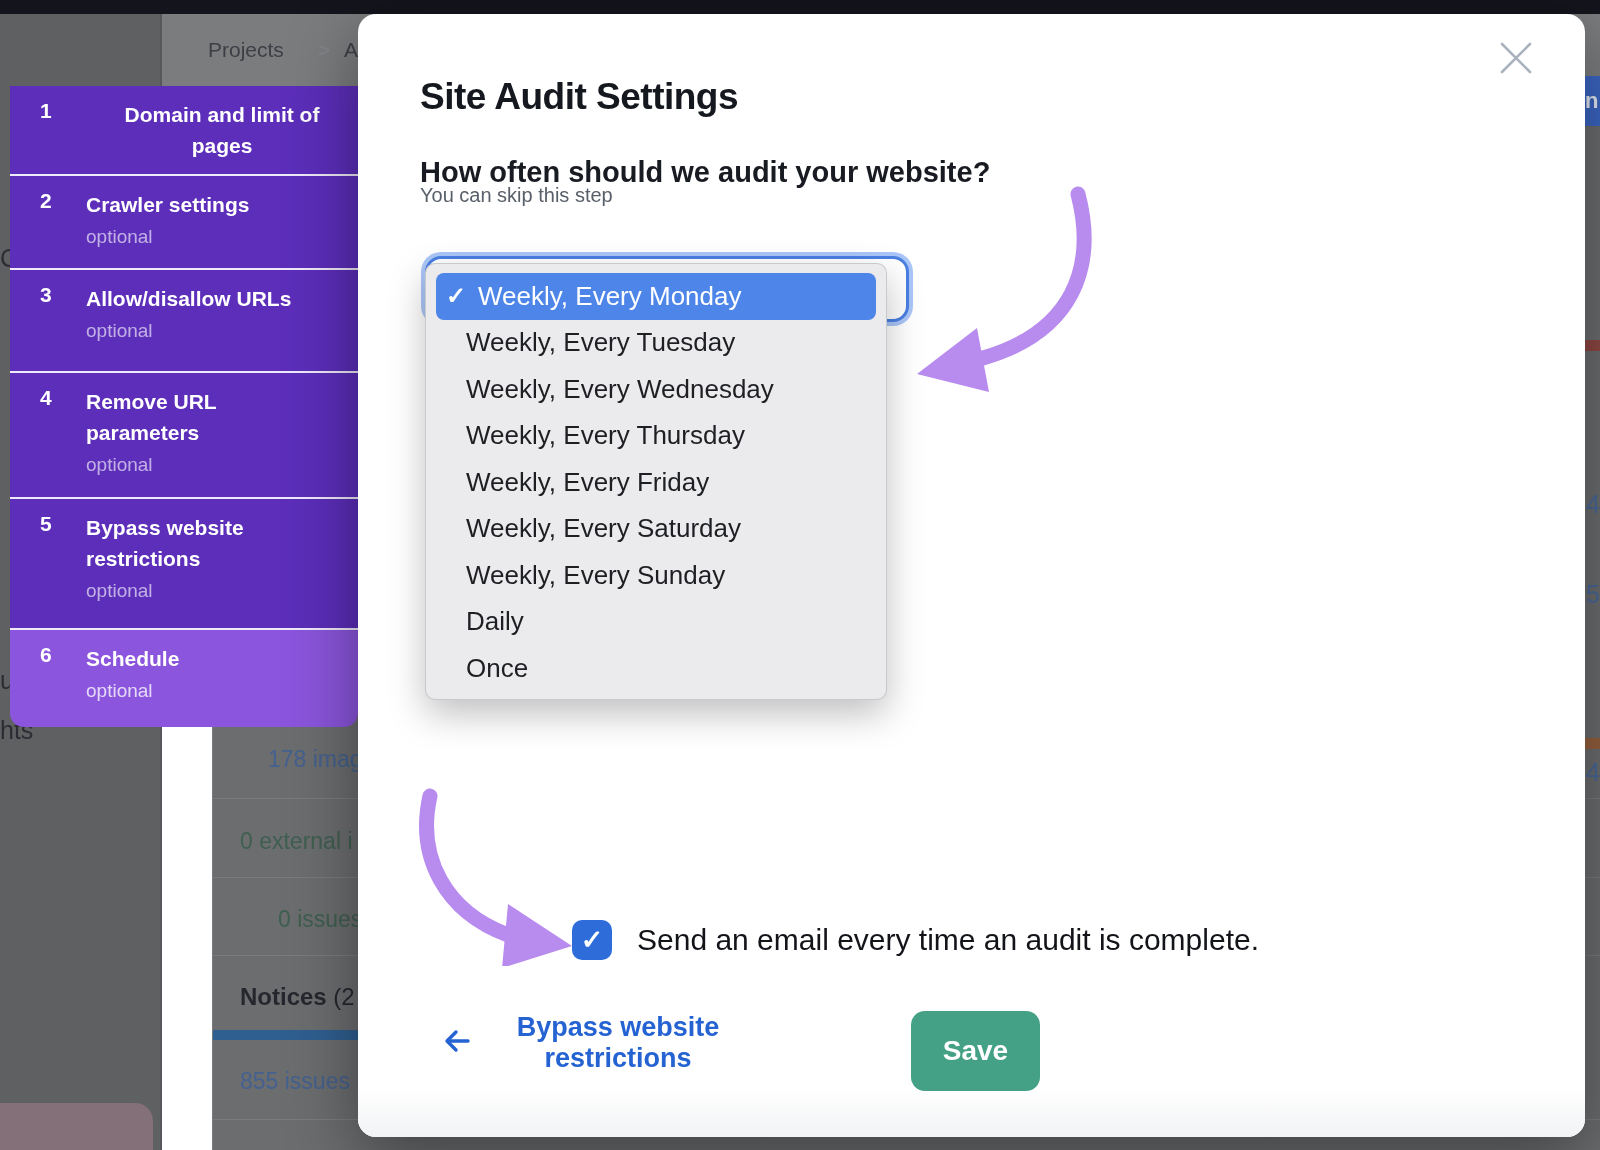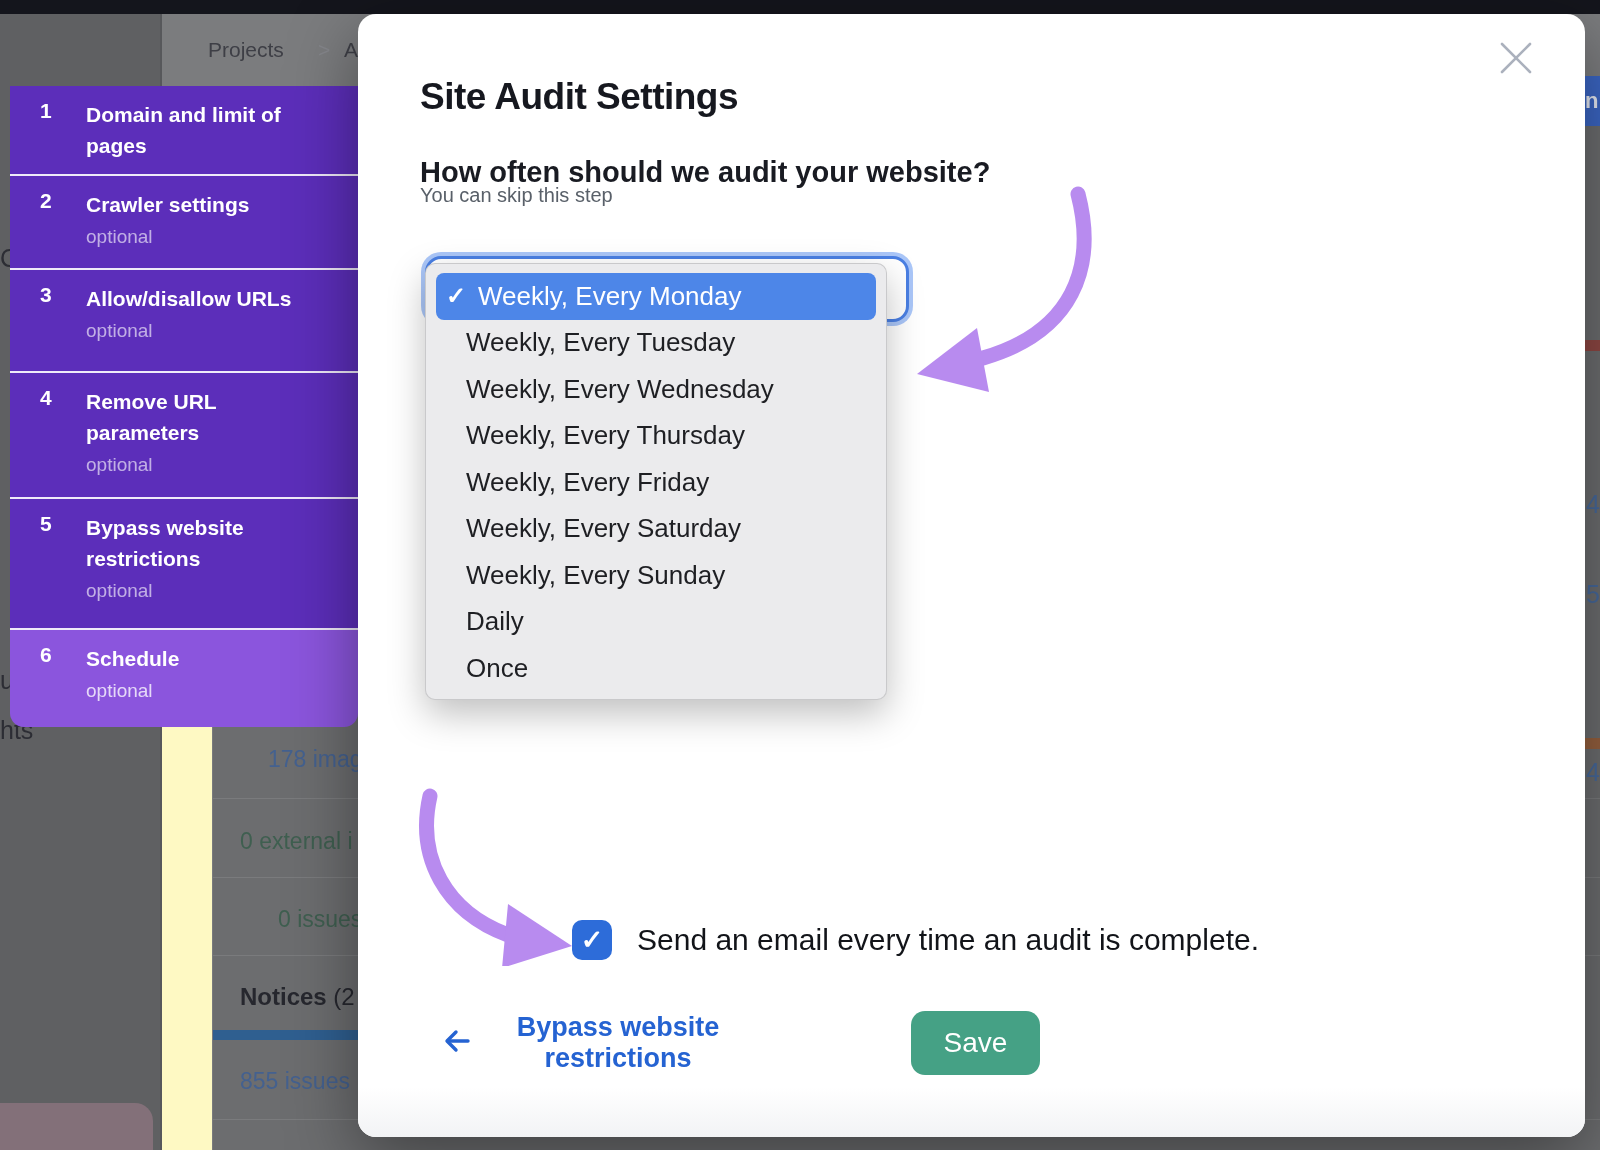--- a/index.html
+++ b/index.html
@@ -1,17 +1,17 @@
 <!DOCTYPE html>
 <html><head>
 <meta charset="utf-8">
 <style>
   html,body{margin:0;padding:0;background:#4a4b4d;}
   *{box-sizing:border-box;font-family:"Liberation Sans", sans-serif;}
-  #root{position:relative;width:1600px;height:1150px;overflow:hidden;background:#fef9c3;}
+  #root{position:relative;width:1600px;height:1150px;overflow:hidden;background:#ffffff;}
 
   
   .topbar{position:absolute;left:0;top:0;width:1600px;height:14px;background:#14151c;}
   .headerband{position:absolute;left:0;top:14px;width:1600px;height:74px;background:#7b7c7e;}
   .leftcol{position:absolute;left:0;top:14px;width:160px;height:1136px;background:#5f6062;}
   .vdivider{position:absolute;left:160px;top:14px;width:2px;height:1136px;background:#57585b;}
   .card{position:absolute;left:212px;top:88px;width:1388px;height:1062px;background:#6c6d6f;border-left:1px solid #7a7b7d;}
   .crumb{position:absolute;top:38px;font-size:21px;color:#3e3f46;}
   .crumb.sep{color:#85868b;}
   .bgrow{position:absolute;left:240px;font-size:23px;color:#44618f;white-space:nowrap;}
@@ -24,21 +24,21 @@
   .fragbtn{position:absolute;left:1585px;top:76px;width:15px;height:50px;background:#3b66c4;color:#e8ecf5;
            font-size:22px;font-weight:bold;display:flex;align-items:center;overflow:hidden;}
   .fragbar{position:absolute;left:1585px;width:15px;height:11px;}
   .fragnum{position:absolute;left:1586px;font-size:25px;color:#47699b;}
 
   
   .steps{position:absolute;left:10px;top:86px;width:348px;}
   .step{background:#5c2eba;color:#fff;display:grid;grid-template-columns:76px 1fr;
         padding-top:13px;border-bottom:2px solid #efeaf9;}
   .step .num{font-size:21px;font-weight:bold;text-align:left;padding-left:30px;}
-  .step .title{font-size:21px;font-weight:bold;line-height:31px;white-space:pre-line;}
+  .step .title{font-size:21px;font-weight:bold;line-height:31px;white-space:pre-line;text-align:center;}
   .step .optional{font-size:19px;color:rgba(255,255,255,0.62);margin-top:5px;line-height:24px;}
   .step.s1{height:90px;}
   .step.s2{height:94px;}
   .step.s3{height:103px;}
   .step.s4{height:126px;}
   .step.s5{height:131px;}
   .step.s6{height:97px;background:#8b55dd;border-bottom:none;border-radius:0 0 14px 14px;}
   .step.s6 .optional{color:rgba(255,255,255,0.78);}
 
   
@@ -61,22 +61,22 @@
   .menu-item.selected .check{width:28px;font-size:24px;font-weight:bold;margin-right:4px;}
 
   .emailrow{position:absolute;left:214px;top:906px;display:flex;align-items:center;}
   .checkbox{width:40px;height:40px;background:#2d6cd9;border-radius:10px;display:flex;
             align-items:center;justify-content:center;color:#fff;font-size:27px;font-weight:bold;}
   .emaillabel{margin-left:25px;font-size:30px;color:#121419;}
 
   .backarrow{position:absolute;left:85px;top:1013px;width:28px;height:28px;}
   .bypasslink{position:absolute;left:150px;top:998px;width:220px;text-align:center;font-size:27px;
               font-weight:600;color:#2563d2;line-height:31px;white-space:pre-line;cursor:pointer;}
-  .savebtn{position:absolute;left:553px;top:997px;width:129px;height:64px;background:#45a185;border:none;
-           border-radius:14px;color:#fff;font-size:28px;font-weight:400;cursor:pointer;}
+  .savebtn{position:absolute;left:553px;top:997px;width:129px;height:80px;background:#45a185;border:none;
+           border-radius:14px;color:#fff;font-size:28px;font-weight:700;cursor:pointer;}
 
   .arrow-svg{position:absolute;z-index:60;pointer-events:none;}
 </style>
 </head>
 <body>
 
 <div id="root">
 
   <div class="topbar"></div>
   <div class="headerband"></div>

